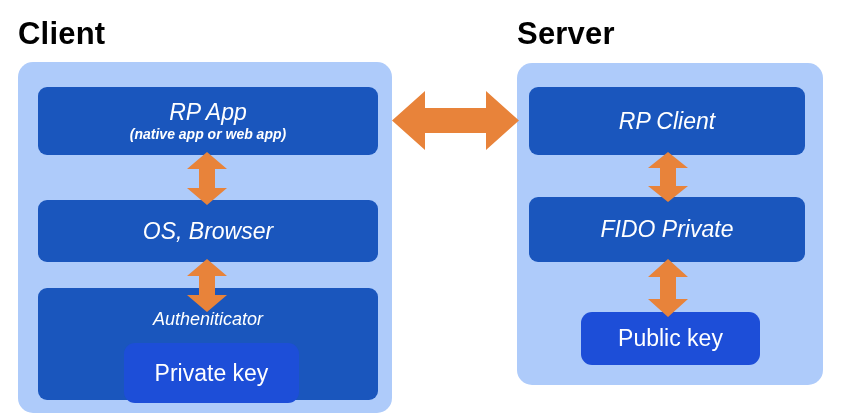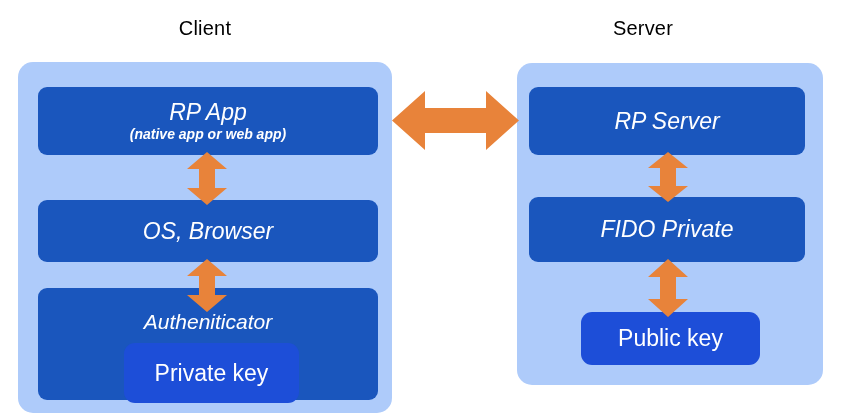--- a/index.html
+++ b/index.html
@@ -17,30 +17,29 @@
   #stage {
     position: relative;
     width: 841px;
     height: 420px;
     background: #ffffff;
   }
 
   
   .section-title {
     position: absolute;
-    font-weight: normal;
-    font-size: 20px;
+    font-weight: bold;
+    font-size: 31px;
     color: #000000;
     letter-spacing: 0.2px;
-    text-align: center;
     white-space: nowrap;
     line-height: 1;
   }
   #title-client { left: 18px;  top: 18px; width: 374px; }
-  #title-server { left: 490px; top: 18px; width: 306px; }
+  #title-server { left: 517px; top: 18px; width: 306px; }
 
   
   .panel {
     position: absolute;
     background: #aecbfa;
     border-radius: 15px;
   }
   #panel-client { left: 18px;  top: 62px; width: 374px; height: 351px; }
   #panel-server { left: 517px; top: 63px; width: 306px; height: 322px; }
 
@@ -64,21 +63,21 @@
     white-space: nowrap;
   }
   .block .secondary {
     font-size: 14px;
     font-weight: bold;
     line-height: 1.15;
     margin-top: 1px;
     white-space: nowrap;
   }
   .block .label-small {
-    font-size: 21px;
+    font-size: 18px;
     line-height: 1.1;
     white-space: nowrap;
   }
 
   
   #block-rp-app        { left: 38px;  top: 87px;  width: 340px; height: 68px; }
   #block-os-browser    { left: 38px;  top: 200px; width: 340px; height: 62px; }
   #block-authenticator { left: 38px;  top: 288px; width: 340px; height: 112px;
                          justify-content: flex-start; padding-top: 22px; }
 
@@ -138,21 +137,21 @@
     <span class="label-small">Autheniticator</span>
   </div>
 
   <div class="key-chip" id="chip-private-key">
     <span>Private key</span>
   </div>
 
   <div class="panel" id="panel-server"></div>
 
   <div class="block" id="block-rp-server">
-    <span class="primary">RP Server</span>
+    <span class="primary">RP Client</span>
   </div>
 
   <div class="block" id="block-fido-server">
     <span class="primary">FIDO Private</span>
   </div>
 
   <div class="key-chip" id="chip-public-key">
     <span>Public key</span>
   </div>
 

